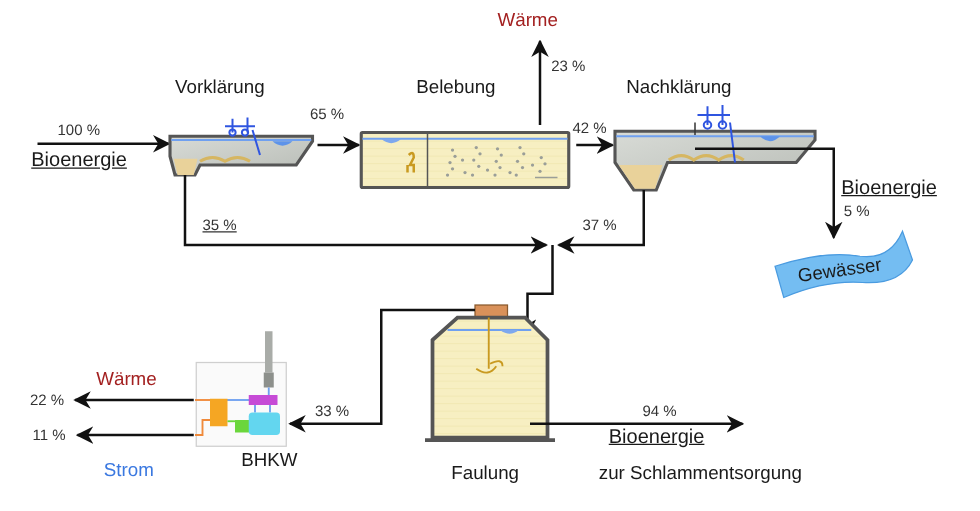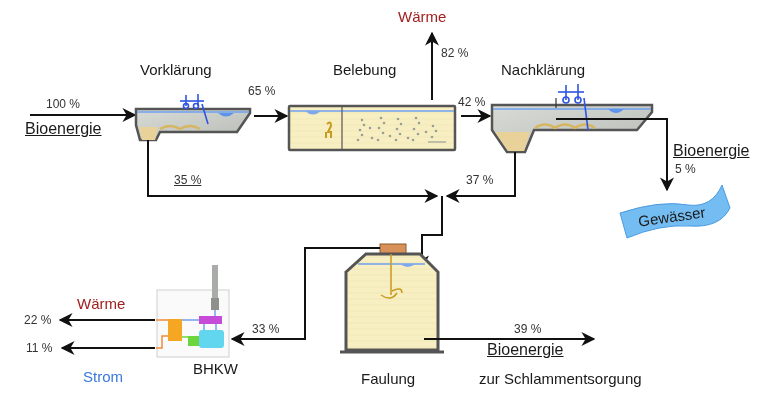--- a/index.html
+++ b/index.html
@@ -158,27 +158,27 @@
 <div class="lbl title" style="left:140px; top:61px;">Vorklärung</div>
 <div class="lbl title" style="left:333px; top:61px;">Belebung</div>
 <div class="lbl title" style="left:501px; top:61px;">Nachklärung</div>
 <div class="lbl title" style="left:361px; top:370px;">Faulung</div>
 <div class="lbl title" style="left:173px; top:360px;margin-left:20px;">BHKW</div>
 <div class="lbl title" style="left:638px; top:208px; transform:rotate(-8deg); font-size:15px;">Gewässer</div>
 
 <div class="lbl pct" style="left:46px; top:97px;">100 %</div>
 <div class="lbl big" style="left:25px; top:120px;">Bioenergie</div>
 <div class="lbl pct" style="left:248px; top:84px;text-align:right;">65 %</div>
-<div class="lbl pct" style="left:174px; top:173px;text-decoration:underline;">35 %</div>
+<div class="lbl pct" style="left:162px; top:173px;text-decoration:underline;">35 %</div>
 <div class="lbl heat" style="left:398px; top:8px;">Wärme</div>
-<div class="lbl pct" style="left:441px; top:46px;">82 %</div>
+<div class="lbl pct" style="left:441px; top:46px;">23 %</div>
 <div class="lbl pct" style="left:458px; top:95px;">42 %</div>
 <div class="lbl pct" style="left:466px; top:173px;">37 %</div>
 <div class="lbl big" style="left:673px; top:142px;">Bioenergie</div>
 <div class="lbl pct" style="left:675px; top:162px;">5 %</div>
 <div class="lbl pct" style="left:252px; top:322px;">33 %</div>
 <div class="lbl heat" style="left:77px; top:295px;">Wärme</div>
 <div class="lbl pct" style="left:24px; top:313px;">22 %</div>
 <div class="lbl power" style="left:83px; top:356px;margin-top:12px;">Strom</div>
 <div class="lbl pct" style="left:26px; top:341px;">11 %</div>
-<div class="lbl pct" style="left:514px; top:322px;">39 %</div>
+<div class="lbl pct" style="left:514px; top:322px;">94 %</div>
 <div class="lbl big" style="left:487px; top:341px;">Bioenergie</div>
 <div class="lbl title" style="left:479px; top:370px;">zur Schlammentsorgung</div>
 
 </body></html>

